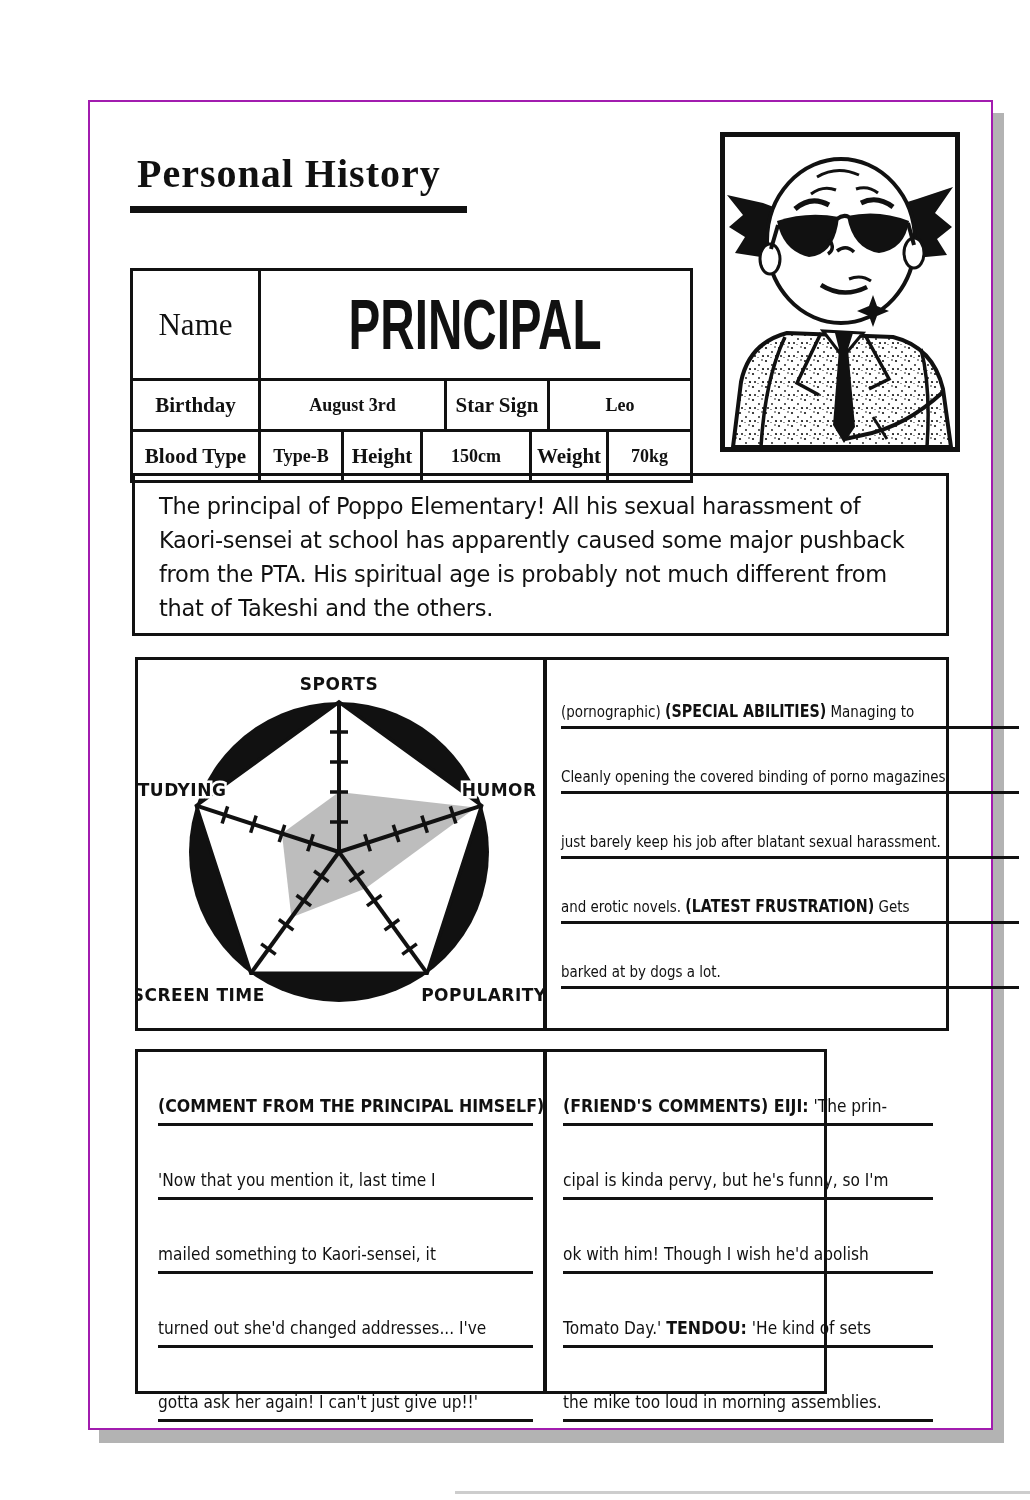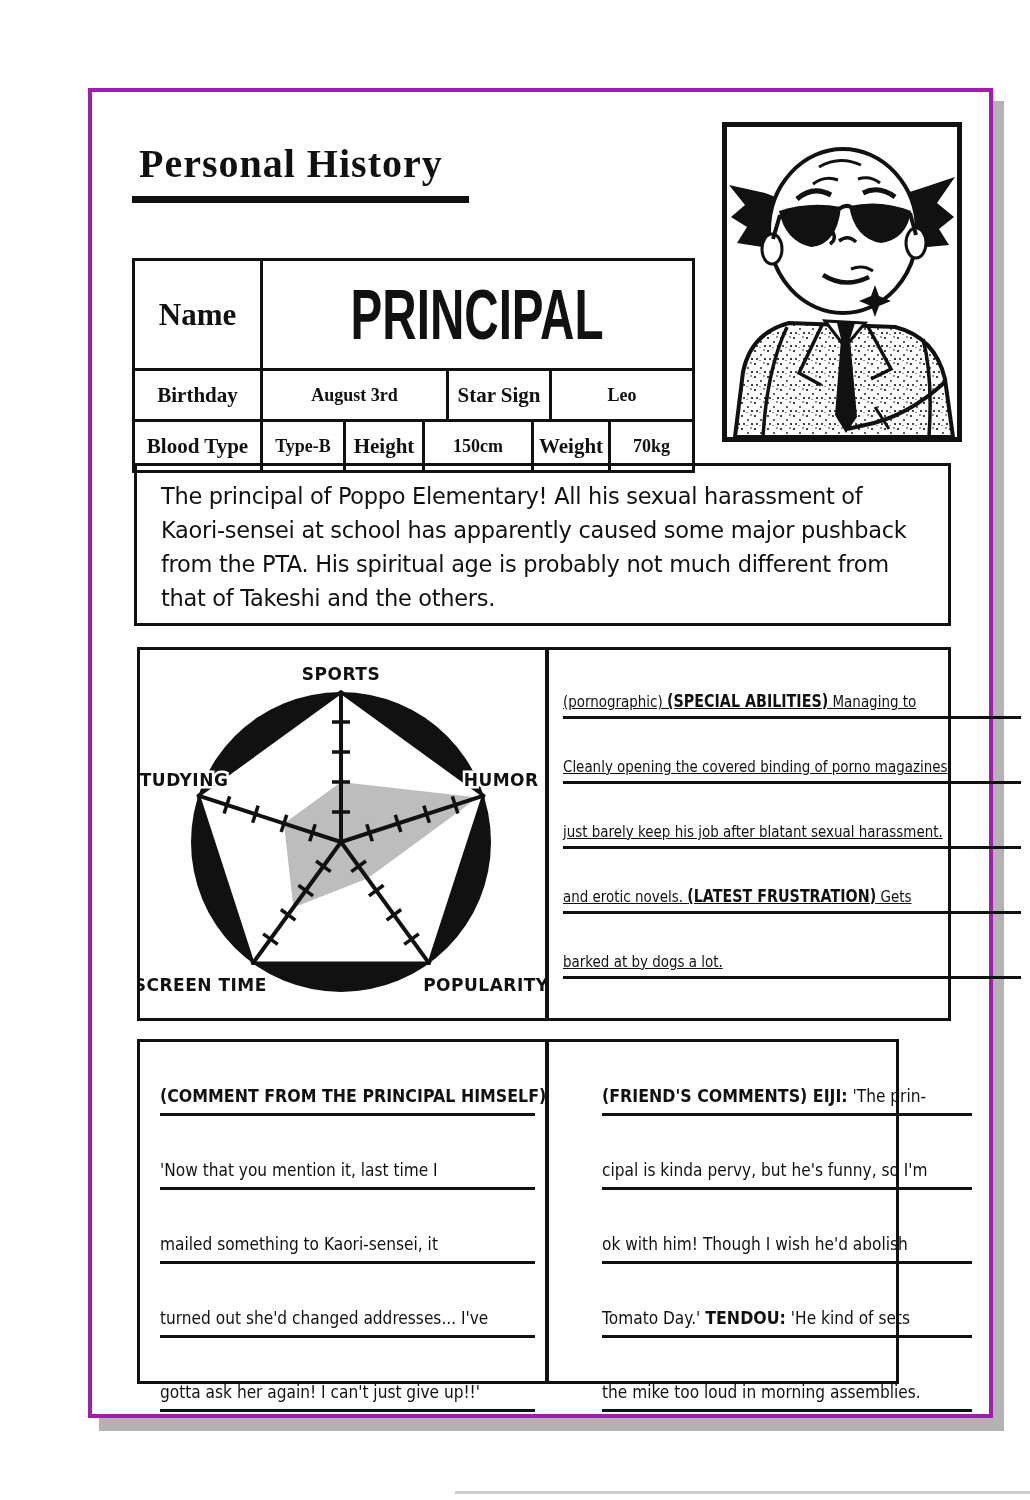--- a/index.html
+++ b/index.html
@@ -1,22 +1,22 @@
 <!DOCTYPE html>
 <html><head>
 <meta charset="utf-8">
 <style>
   html,body { margin:0; padding:0; }
   body {
     width:1030px; height:1500px; background:#fff; position:relative;
     font-family:"DejaVu Sans", sans-serif; color:#111; overflow:hidden;
   }
   .page {
-    position:absolute; left:88px; top:88px; width:905px; height:1330px;
-    background:#fff; border:4px solid #a21caf; box-sizing:border-box;
+    position:absolute; left:88px; top:100px; width:905px; height:1330px;
+    background:#fff; border:2px solid #a21caf; box-sizing:border-box;
     box-shadow:11px 13px 0 #b3b3b3;
   }
   
   .title {
     position:absolute; left:47px; top:48px;
     font-family:"Liberation Serif", serif; font-weight:bold; font-size:40px;
     letter-spacing:1px; white-space:nowrap;
   }
   .title-rule { position:absolute; left:40px; top:104px; width:337px; height:7px; background:#111; }
   
@@ -33,49 +33,49 @@
   .irow { display:flex; }
   .irow + .irow { border-top:3px solid #111; }
   .cell {
     box-sizing:border-box; display:flex; align-items:center; justify-content:center;
     border-right:3px solid #111; overflow:hidden;
   }
   .cell.last { border-right:none;border-radius:20px; }
   .r1 { height:107px; } .r2 { height:48px; } .r3 { height:48px; }
   .lbl  { font-family:"Liberation Serif", serif; font-weight:bold; font-size:21px; white-space:nowrap; }
   .val  { font-family:"Liberation Serif", serif; font-weight:bold; font-size:18px; white-space:nowrap; }
-  .name-lbl { font-family:"Liberation Serif", serif; font-weight:bold; font-size:31px; }
+  .name-lbl { font-family:"Liberation Serif", serif; font-weight:normal; font-size:31px; }
   .principal {
     font-family:"Liberation Sans", sans-serif; font-weight:bold; font-size:70px;
     transform:scaleX(.68); transform-origin:50% 50%; white-space:nowrap; letter-spacing:0;
   }
   
   .descbox {
     position:absolute; left:42px; top:371px; width:817px; height:163px;
     border:3px solid #111; box-sizing:border-box;
   }
   .descbox p { margin:13px 22px 0 24px; font-size:22.5px; line-height:34px; letter-spacing:-0.3px; }
   
   .midrow {
     position:absolute; left:45px; top:555px; width:814px; height:374px;
-    border:3px solid #111; box-sizing:border-box; display:flex;text-decoration:underline;
+    border:3px solid #111; box-sizing:border-box; display:flex;
   }
   .radarcell { width:409px; border-right:4px solid #111; box-sizing:border-box; position:relative; }
   .radarcell svg { display:block; }
   .hobbycell { flex:1; box-sizing:border-box; padding:4px 12px 0 14px; }
   .hline {
     height:57px; border-bottom:3px solid #111;
     display:flex; align-items:flex-end; padding-bottom:5px;
   }
   .hline .txt { font-size:16px; white-space:nowrap; transform:scaleX(.84); transform-origin:0 100%; }
   .hline .seg-b { font-weight:bold; font-size:17px; }
   
   .botrow {
-    position:absolute; left:45px; top:947px; width:762px; height:345px;
-    border:3px solid #111; box-sizing:border-box; display:flex;gap:37px;
+    position:absolute; left:45px; top:947px; width:692px; height:345px;
+    border:3px solid #111; box-sizing:border-box; display:flex;
   }
   .commentcell { width:409px; border-right:4px solid #111; box-sizing:border-box; padding:0 10px 0 20px; }
   .commentcell.last { border-right:none; flex:1; padding-left:16px; }
   .cline {
     height:64px; border-bottom:3px solid #111;
     display:flex; align-items:flex-end; padding-bottom:7px;
   }
   .cline .txt { font-size:17.5px; white-space:nowrap; transform:scaleX(.88); transform-origin:0 100%; }
   .cline .seg-b { font-weight:bold; font-size:18px; }
   

